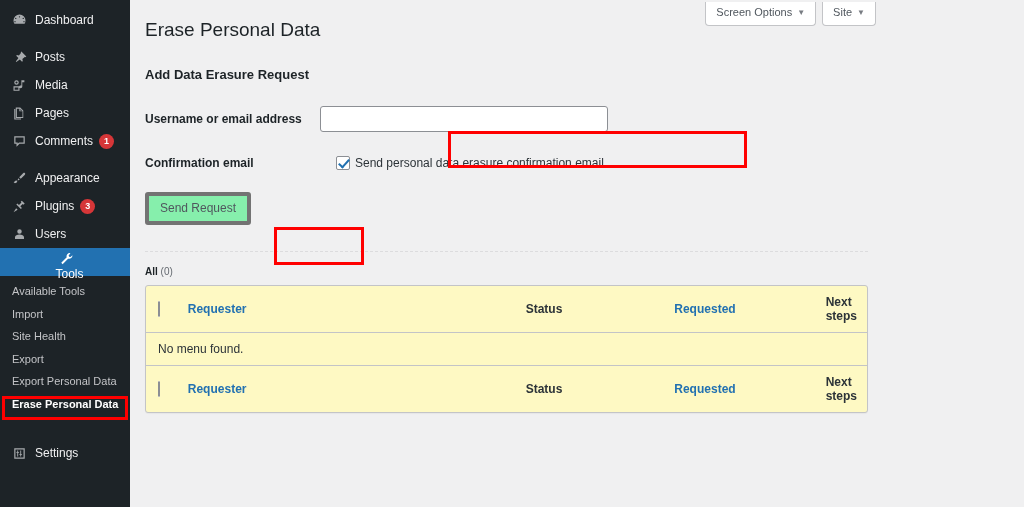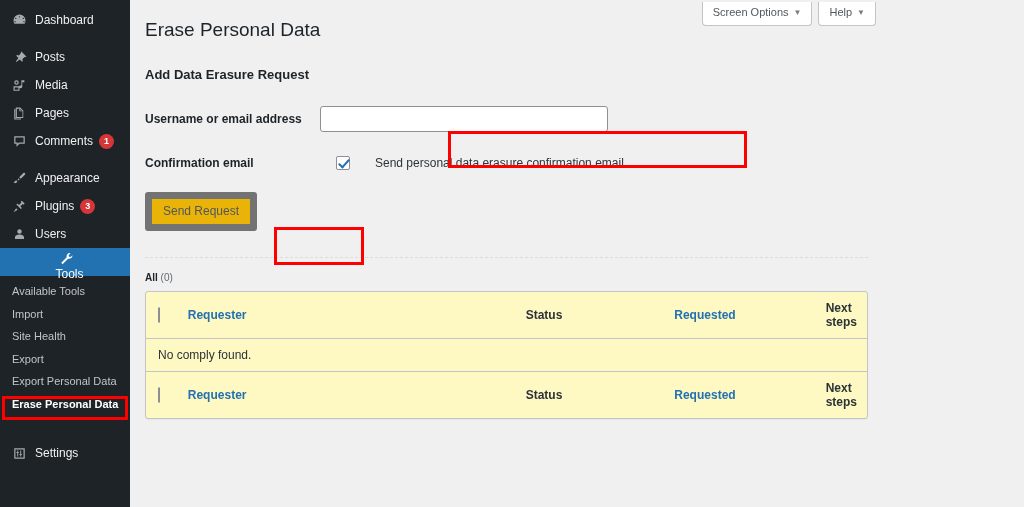--- a/index.html
+++ b/index.html
@@ -175,21 +175,21 @@
     height: 26px;
     padding: 0 8px;
     border: 1px solid #8c8f94;
     border-radius: 3px;
     background: #fff;
     font-size: 12px;
     color: #2c3338;
     box-shadow: 0 0 0 transparent;
   }
 
-  .cb-wrap { display: flex; align-items: center; gap: 25px; padding-left: 16px; }
+  .cb-wrap { display: flex; align-items: center; gap: 5px; padding-left: 16px; }
   .cb {
     width: 14px; height: 14px; flex: 0 0 14px;
     border: 1px solid #8c8f94;
     border-radius: 2px;
     background: #fff;
     position: relative;
   }
   .cb.checked:after {
     content: "";
     position: absolute;
@@ -197,22 +197,22 @@
     width: 4px; height: 9px;
     border: solid #2271b1;
     border-width: 0 2px 2px 0;
     transform: rotate(42deg);
   }
   .cb-label { font-size: 12px; color: #2c3338; }
 
   
   .button-primaryish {
     display: inline-block;
-    background: #eab308;
-    border: 7px solid #737373;
+    background: #86efac;
+    border: 4px solid #737373;
     border-radius: 3px;
     color: #50575e;
     font-size: 12px;
     padding: 5px 11px;
     line-height: 1.3;
     cursor: pointer;
   }
 
   #submit-row { margin-top: 10px; padding-left: 0; }
 
@@ -401,21 +401,21 @@
   </div>
 
   <div id="main">
 
     <div id="screen-meta">
       <div class="meta-btn">
         <span>Screen Options</span>
         <span class="caret">▼</span>
       </div>
       <div class="meta-btn">
-        <span>Help</span>
+        <span>Site</span>
         <span class="caret">▼</span>
       </div>
     </div>
 
     <div class="content-pad">
 
       <h1 class="page-title">Erase Personal Data</h1>
 
 
       <h2 class="section-title">Add Data Erasure Request</h2>
@@ -466,21 +466,21 @@
             <th class="col-requested">
               <a class="th-link">Requested</a>
             </th>
             <th>
               <span class="th-plain">Next steps</span>
             </th>
           </tr>
         </thead>
         <tbody>
           <tr>
-            <td class="no-items" colspan="5">No comply found.</td>
+            <td class="no-items" colspan="5">No menu found.</td>
           </tr>
         </tbody>
         <tfoot>
           <tr>
             <th class="col-cb">
               <span class="cb"></span>
             </th>
             <th class="col-requester">
               <a class="th-link">Requester</a>
             </th>

